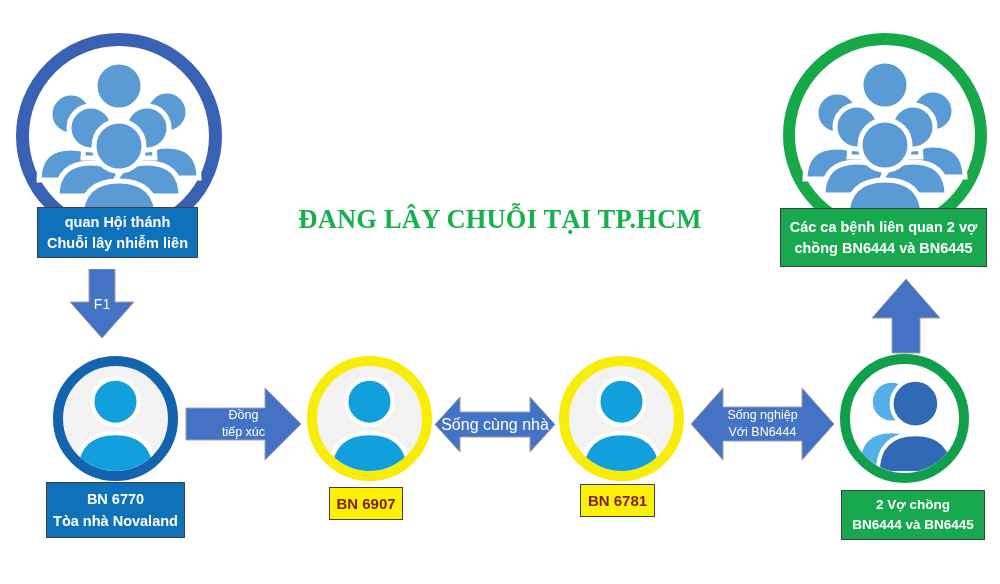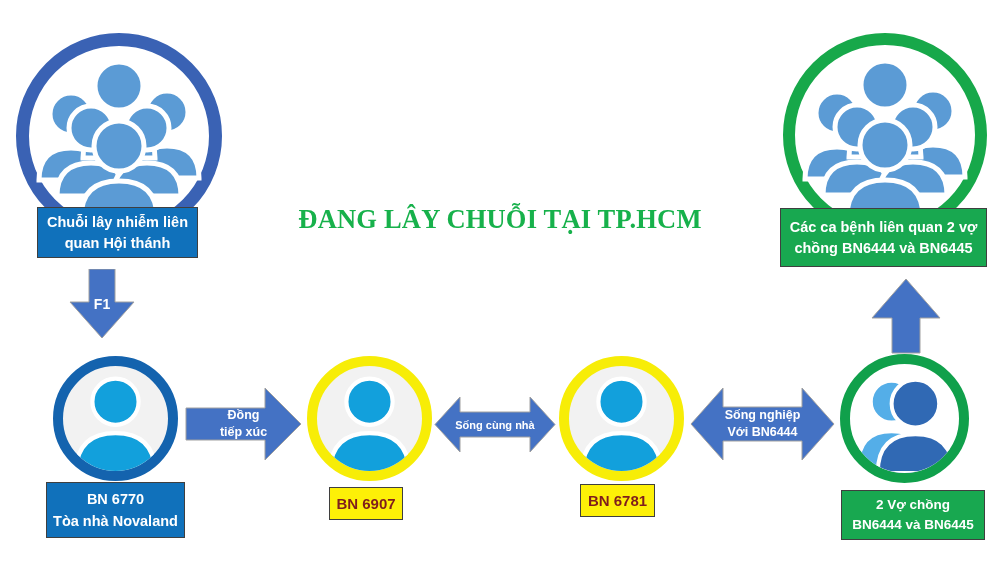--- a/index.html
+++ b/index.html
@@ -120,31 +120,31 @@
   .arrow { position: absolute; }
   .arrow svg { display: block; width: 100%; height: 100%; }
   .arrow-text {
     position: absolute;
     left: 0; top: 0; width: 100%; height: 100%;
     display: flex;
     flex-direction: column;
     align-items: center;
     justify-content: center;
     color: #ffffff;
-    font-weight: bold;
+    font-weight: normal;
     text-align: left;
     pointer-events: none;
   }
   .a-f1     { left: 68px;  top: 269px; width: 68px;  height: 70px; }
   .a-f1 .arrow-text { font-size: 14px; }
   .a-up     { left: 870px; top: 278px; width: 72px;  height: 76px; }
   .a-right1 { left: 185px; top: 386px; width: 117px; height: 76px; }
   .a-right1 .arrow-text { font-size: 12.5px; line-height: 17px; padding-right: 18px; }
   .a-both1  { left: 434px; top: 395px; width: 122px; height: 59px; }
-  .a-both1 .arrow-text { font-size: 11px; }
+  .a-both1 .arrow-text { font-size: 16px; }
   .a-both2  { left: 690px; top: 386px; width: 145px; height: 76px; }
   .a-both2 .arrow-text { font-size: 12.5px; line-height: 17px; }
 </style>
 </head>
 <body>
 
 <div id="canvas">
 
   <div class="abs title">
     <div>ĐANG LÂY CHUỖI TẠI TP.HCM</div>
@@ -165,22 +165,22 @@
           <circle cx="118" cy="82" r="22"></circle>
           <path d="M84 150 q0-33 34-33 q34 0 34 33 z"></path>
           <circle cx="90" cy="100" r="25"></circle>
           <path d="M52 172 q0-37 38-37 q38 0 38 37 z"></path>
         </g>
       </svg>
     </div>
   </div>
   <div class="abs boxlabel lbl-blue lbl-hoithanh">
     <div>
+      <div>quan Hội thánh</div>
       <div>Chuỗi lây nhiễm liên</div>
-      <div>quan Hội thánh</div>
     </div>
   </div>
 
   <div class="arrow a-f1">
     <svg viewBox="0 0 68 70" preserveAspectRatio="none">
       <path d="M21 0 L47 0 L47 33 L66 33 L34 69 L2 33 L21 33 Z" fill="#4472c4" stroke="#a0a0a0" stroke-width="1"></path>
     </svg>
     <div class="arrow-text">
       <div>F1</div>
     </div>

